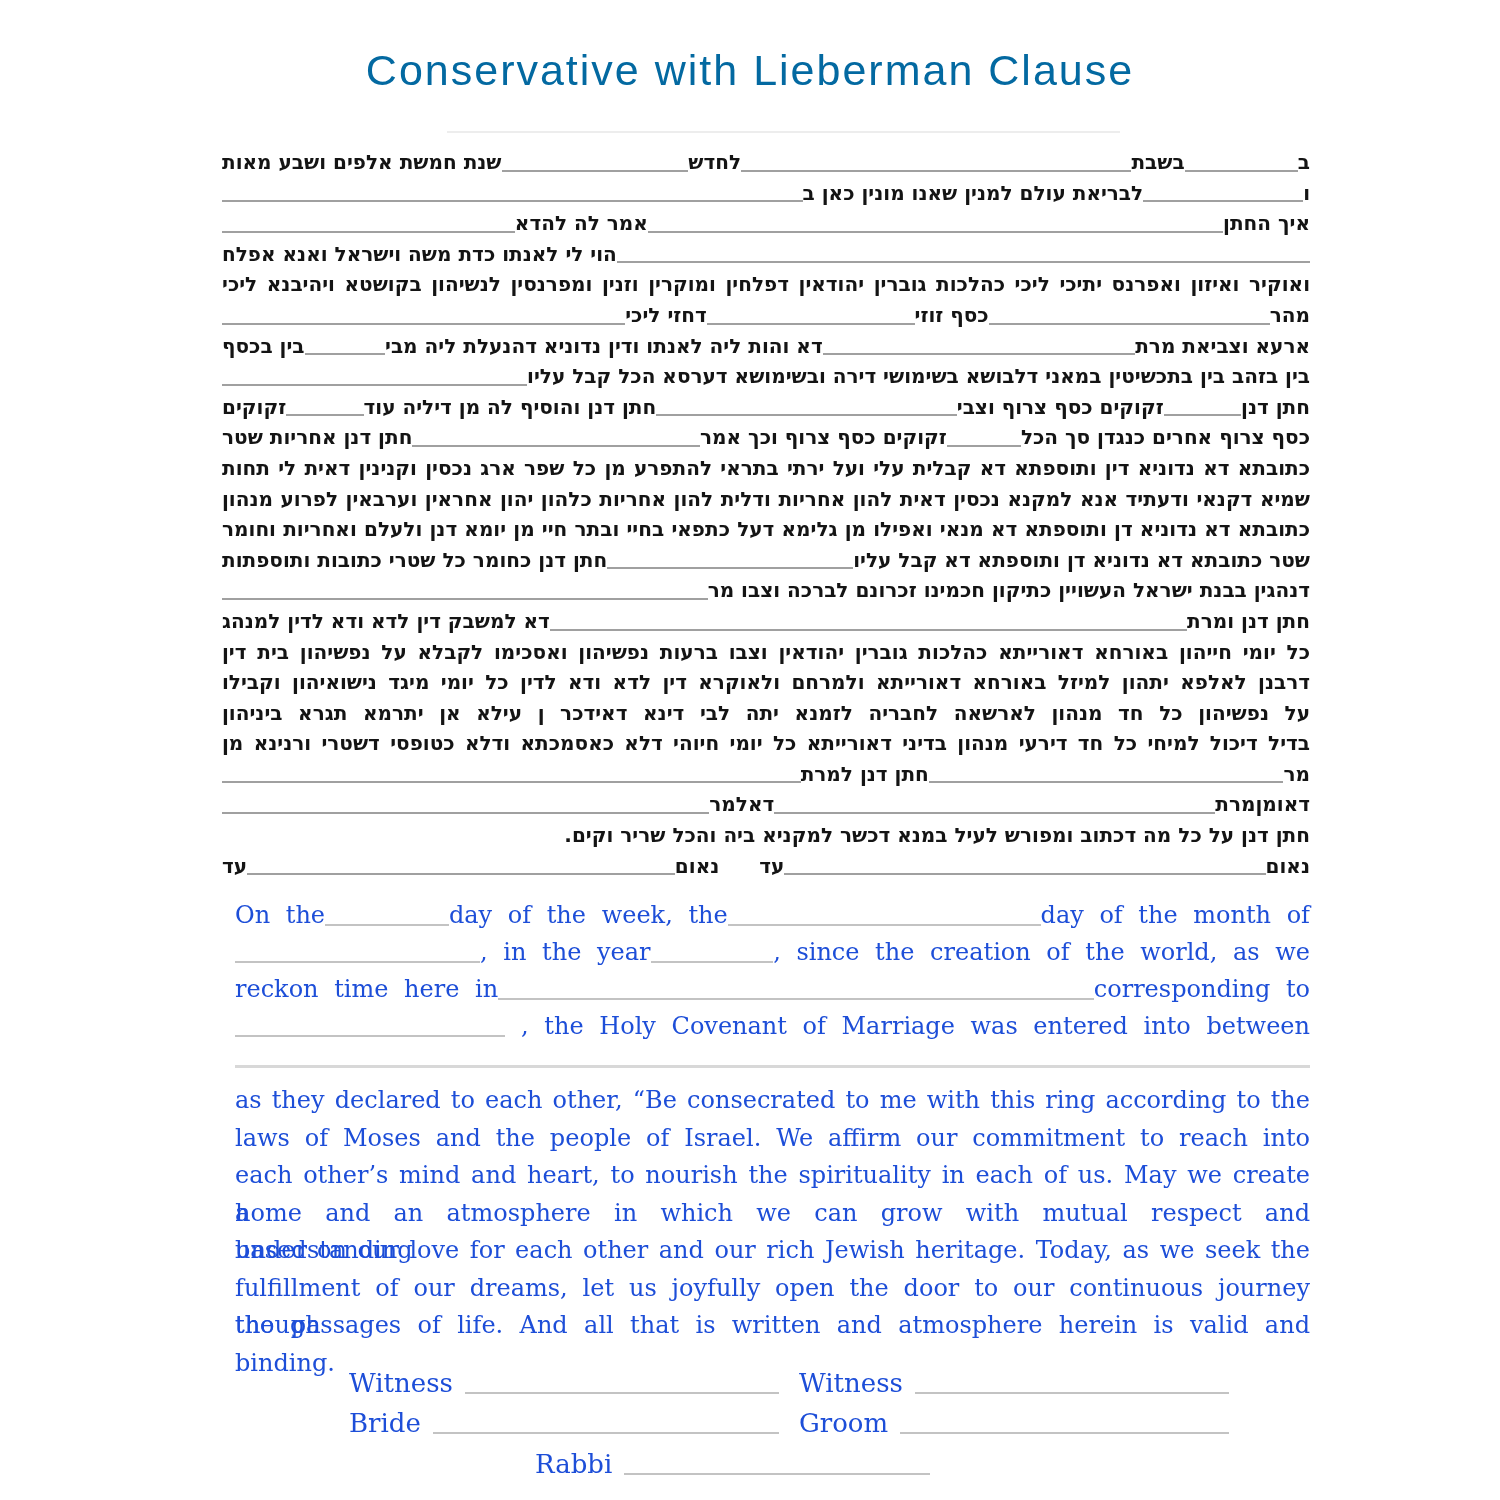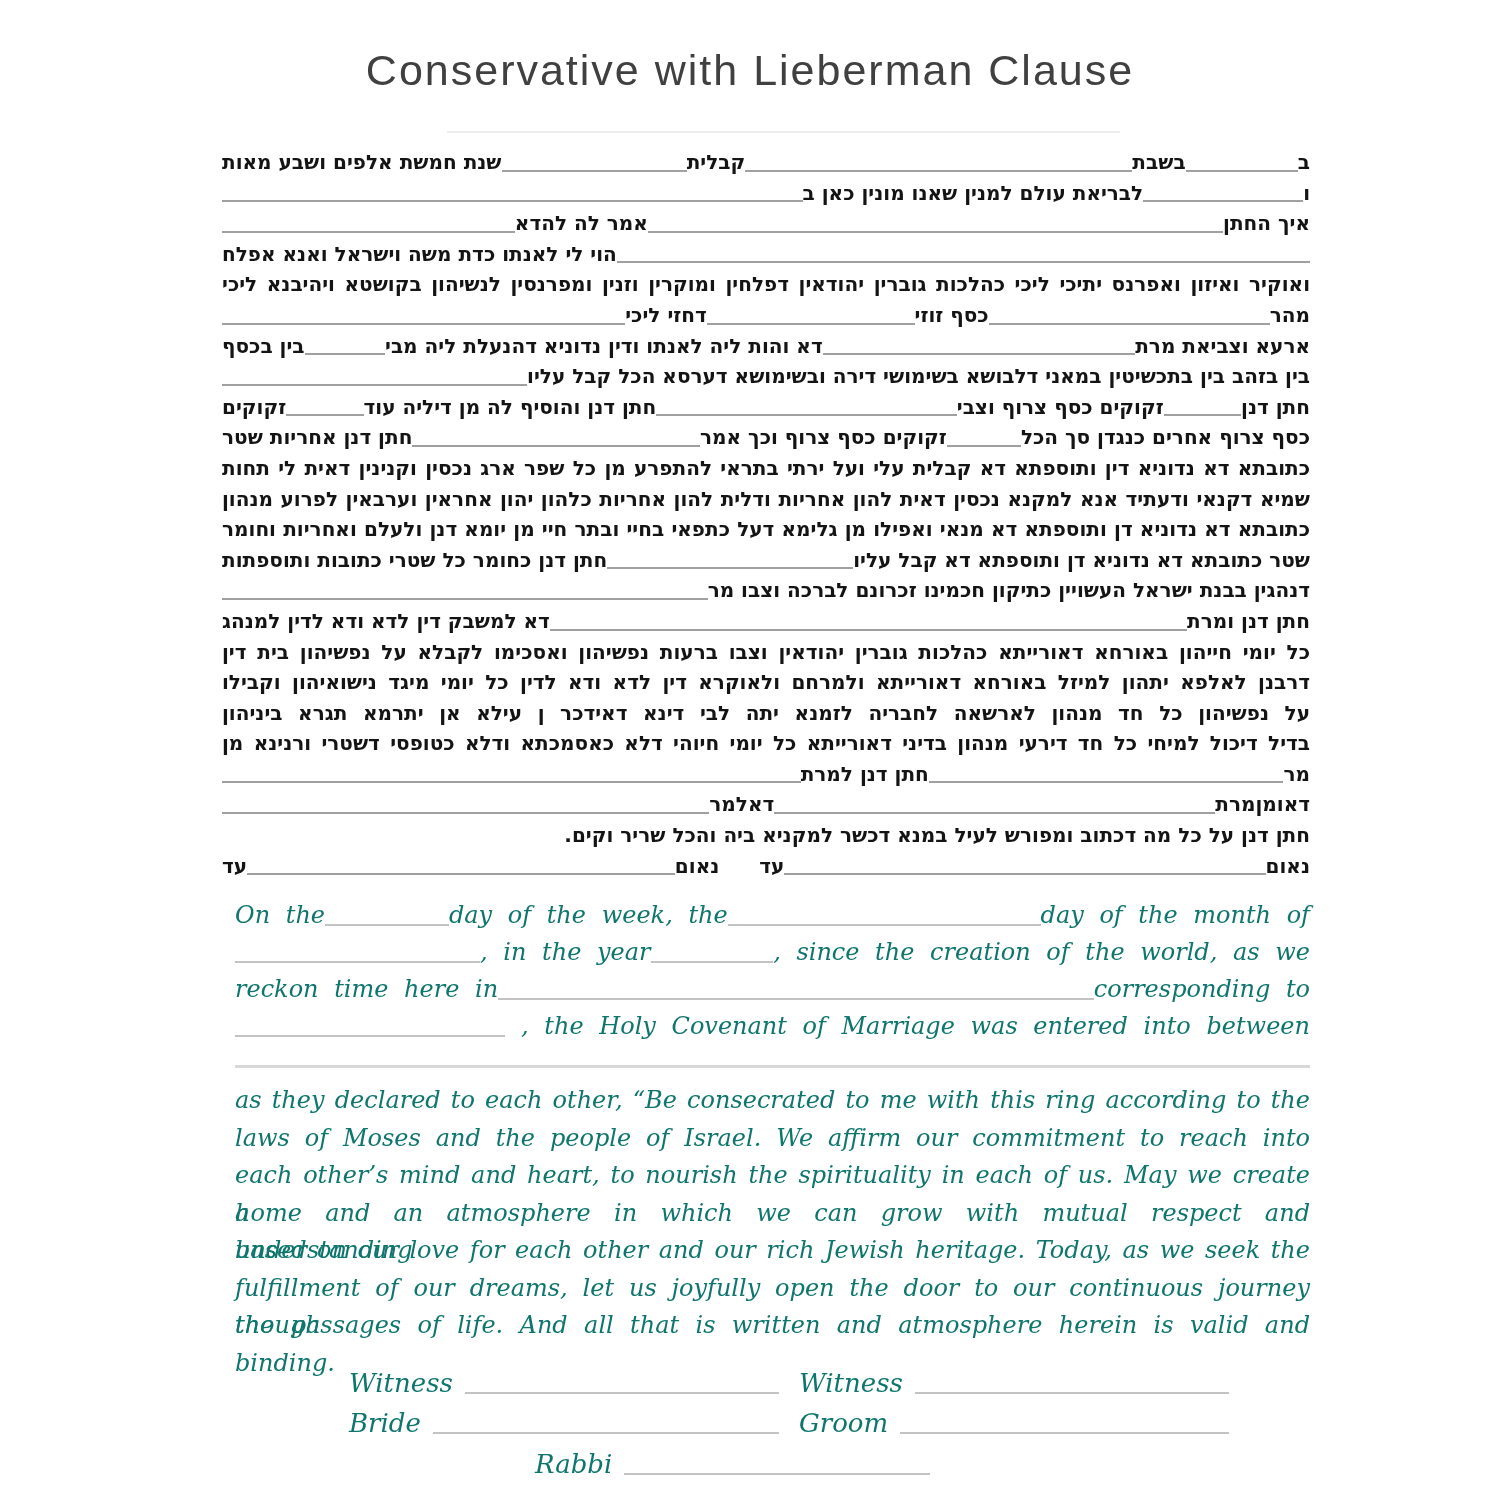--- a/index.html
+++ b/index.html
@@ -1,33 +1,33 @@
 <!DOCTYPE html>
 <html><head>
 <meta charset="utf-8">
 <style>
   html,body{margin:0;padding:0;background:#ffffff;}
   body{width:1500px;height:1500px;position:relative;font-family:"DejaVu Sans",sans-serif;color:#1a1a1a;overflow:hidden;}
 
   .title{margin-top:46px;text-align:center;font-family:"Liberation Sans",sans-serif;
-         font-size:43px;font-weight:400;letter-spacing:2px;color:#404040;}
+         font-size:43px;font-weight:400;letter-spacing:2px;color:#0369a1;}
   .title-rule{height:2px;background:#ededed;width:673px;margin:36px 0 0 447px;}
 
   
   .heb{margin:14px 190px 0 222px;width:1088px;direction:rtl;
        font-family:"DejaVu Sans",sans-serif;font-weight:700;font-size:20px;color:#141414;}
   .hline{display:flex;direction:rtl;align-items:flex-end;height:30.6px;}
   .hjust{height:30.6px;line-height:30.6px;text-align:justify;text-align-last:justify;overflow:hidden;}
   .hcenter{height:30.6px;line-height:30.6px;text-align:right;}
   .seg{white-space:pre;line-height:30.6px;flex-shrink:0;}
   .hblank{border-bottom:2px solid #a0a0a0;margin-bottom:6px;flex-basis:0;min-width:14px;}
   .spacer{flex-shrink:0;}
 
   
-  .eng{font-family:"DejaVu Serif","Liberation Serif",serif;font-style:italic;color:#0f766e;}
+  .eng{font-family:"DejaVu Serif","Liberation Serif",serif;color:#1d4ed8;}
   .date-block{margin:16px 190px 0 235px;width:1075px;font-size:24px;}
   .eline{display:flex;align-items:flex-end;height:37px;word-spacing:8px;}
   .eseg{white-space:pre;line-height:37px;flex-shrink:0;}
   .eblank{border-bottom:2px solid #c3c3c3;margin-bottom:8px;flex-basis:0;min-width:20px;}
 
   .divider{margin:20px 0 0 235px;width:1075px;height:3px;background:#d8d8d8;}
 
   .para{margin:14px 112px 0 235px;width:1075px;font-size:24px;}
   .pline{height:37.5px;line-height:37.5px;text-align:justify;text-align-last:justify;word-spacing:2px;}
 
@@ -44,21 +44,21 @@
 
 <div class="title">Conservative with Lieberman Clause</div>
 <div class="title-rule"></div>
 
 <div class="heb" id="hebrew-block">
     <div class="hline">
       <span class="seg">ב</span>
       <span class="hblank" style="flex-grow: 100;"></span>
       <span class="seg">בשבת</span>
       <span class="hblank" style="flex-grow: 345;"></span>
-      <span class="seg">קבלית</span>
+      <span class="seg">לחדש</span>
       <span class="hblank" style="flex-grow: 165;"></span>
       <span class="seg">שנת חמשת אלפים ושבע מאות</span>
     </div>
     <div class="hline">
       <span class="seg">ו</span>
       <span class="hblank" style="flex-grow: 135;"></span>
       <span class="seg">לבריאת עולם למנין שאנו מונין כאן ב</span>
       <span class="hblank" style="flex-grow: 490;"></span>
     </div>
     <div class="hline">

